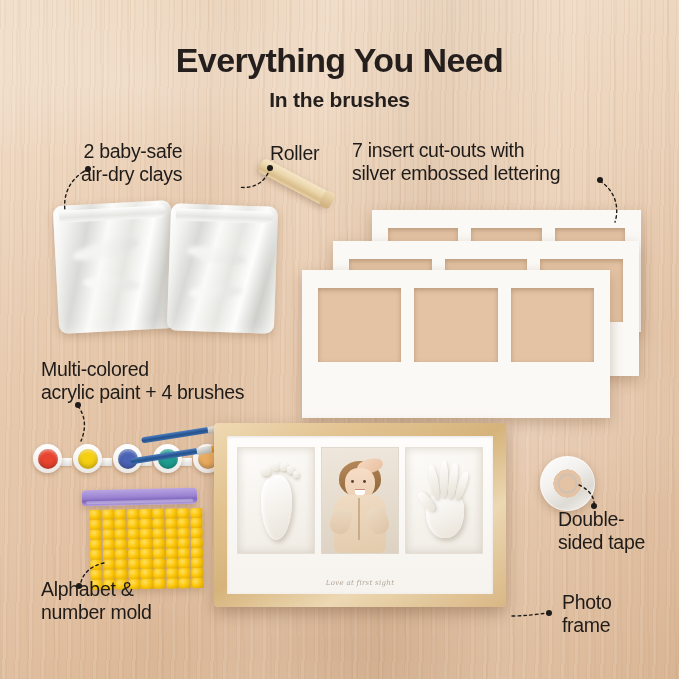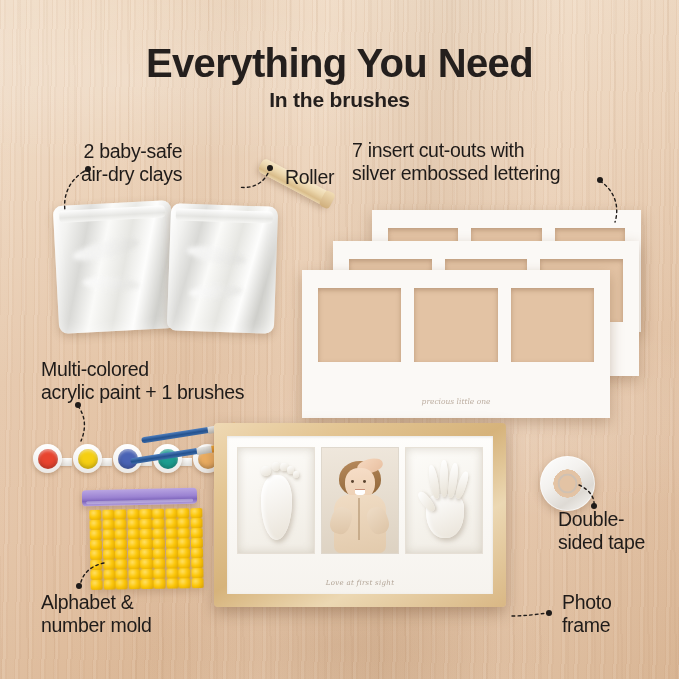--- a/index.html
+++ b/index.html
@@ -37,45 +37,45 @@
       radial-gradient(ellipse 420px 120px at 20% 12%, rgba(255,255,255,0.16), rgba(255,255,255,0) 70%),
       radial-gradient(ellipse 380px 140px at 78% 62%, rgba(255,255,255,0.12), rgba(255,255,255,0) 70%),
       radial-gradient(ellipse 300px 100px at 50% 95%, rgba(150,104,68,0.10), rgba(0,0,0,0) 72%);
     pointer-events:none;
   }
 
   
   #title{
     position:absolute; top:41px; left:0; width:679px;
     text-align:center;
-    font-size:40px; font-weight:700; letter-spacing:-0.6px;
+    font-size:34px; font-weight:700; letter-spacing:-0.6px;
     color:#241f1d;
   }
   #subtitle{
     position:absolute; top:88px; left:0; width:679px;
     text-align:center;
     font-size:21px; font-weight:700; letter-spacing:-0.2px;
     color:#241f1d;
   }
 
   
   .label{
     position:absolute;
     color:#1f1b19;
     font-size:19.5px;
     line-height:1.16;
     font-weight:400;
     letter-spacing:-0.3px;
     white-space:pre-line;
   }
   #lbl-clay     { left:81px;  top:140px; text-align:right; }
-  #lbl-roller   { left:285px; top:142px;margin-top:24px; }
+  #lbl-roller   { left:270px; top:142px; }
   #lbl-inserts  { left:352px; top:139px; }
   #lbl-paint    { left:41px;  top:358px; }
-  #lbl-alphabet { left:41px;  top:591px; }
+  #lbl-alphabet { left:41px;  top:578px; }
   #lbl-tape     { left:558px; top:508px; }
   #lbl-frame    { left:562px; top:591px; }
 
   .dot{
     position:absolute; width:6px; height:6px; border-radius:50%;
     background:#1f1b19;
   }
   svg.leader{ position:absolute; overflow:visible; }
   svg.leader path{ fill:none; stroke:#1f1b19; stroke-width:1.4; stroke-dasharray:2.6 3.2; stroke-linecap:round; }
 
@@ -338,21 +338,20 @@
 <div class="insert" id="insert-2">
   <div class="win cut" style="height:64%"></div>
   <div class="win cut" style="height:64%"></div>
   <div class="win cut" style="height:64%"></div>
   <div class="script" style="bottom:14px;font-size:8px;">Love at first sight</div>
 </div>
 <div class="insert" id="insert-3">
   <div class="win cut" style="height:66%"></div>
   <div class="win cut" style="height:66%"></div>
   <div class="win cut" style="height:66%"></div>
-  <div class="script" style="bottom:12px;font-size:7.5px;">precious little one</div>
 </div>
 
 <div class="pot-link" style="left:60px;  top:458px;"></div>
 <div class="pot-link" style="left:100px; top:458px;"></div>
 <div class="pot-link" style="left:140px; top:458px;"></div>
 <div class="pot-link" style="left:180px; top:458px;"></div>
 <div class="pot-link" style="left:220px; top:458px;"></div>
 
 <div class="pot" style="left:33px;  top:444px;">
     <i style="background:#e8442f"></i>
@@ -499,21 +498,21 @@
     <div id="frame-caption">Love at first sight</div>
   </div>
 </div>
 
 <div class="label" id="lbl-clay">2 baby-safe
 air-dry clays</div>
 <div class="label" id="lbl-roller">Roller</div>
 <div class="label" id="lbl-inserts">7 insert cut-outs with
 silver embossed lettering</div>
 <div class="label" id="lbl-paint">Multi-colored
-acrylic paint + 1 brushes</div>
+acrylic paint + 4 brushes</div>
 <div class="label" id="lbl-alphabet">Alphabet &amp;
 number mold</div>
 <div class="label" id="lbl-tape">Double-
 sided tape</div>
 <div class="label" id="lbl-frame">Photo
 frame</div>
 
 <svg class="leader" style="left:55px;top:165px;width:40px;height:50px;">
   <path d="M33,4 C14,14 8,30 10,46"></path>
 </svg>

